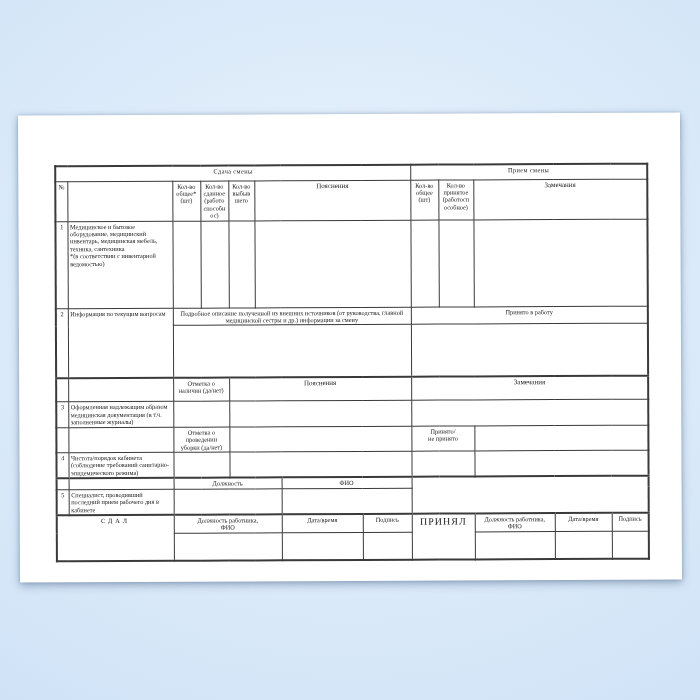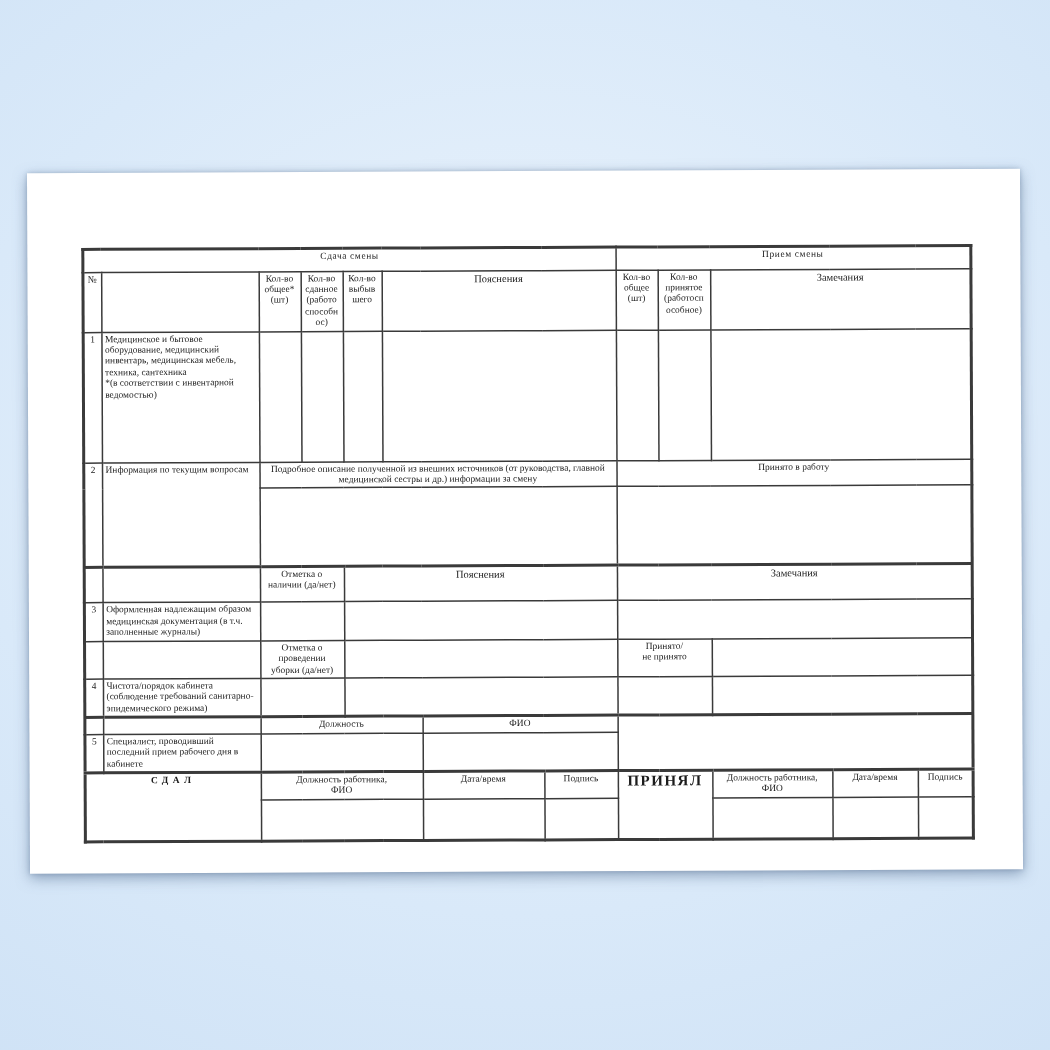--- a/index.html
+++ b/index.html
@@ -31,21 +31,21 @@
   td.hdr{
     text-align:center;vertical-align:middle;font-size:6px;line-height:1.15;
     word-wrap:break-word;overflow-wrap:break-word;padding:0 1px;
   }
   td.hdr.big{font-size:7px;}
   td.num{text-align:center;font-size:6.5px;padding-top:1px;}
   td.lbl{text-align:left;font-size:6.3px;line-height:1.15;}
   td.mid{vertical-align:middle;}
   td.pre{white-space:pre-line;}
   td.sig{
-    font-weight:bold;font-size:11px;letter-spacing:3px;
+    font-weight:normal;font-size:11px;letter-spacing:3px;
     text-align:center;vertical-align:middle;
   }
   td.sig.tight{font-size:10px;letter-spacing:1px;}
   td.divl{border-left-width:2px;}
   table.form{border:2px solid #3a3a3a;}
   tr.thick td{border-top-width:2px;}
 </style>
 </head>
 <body>
 

